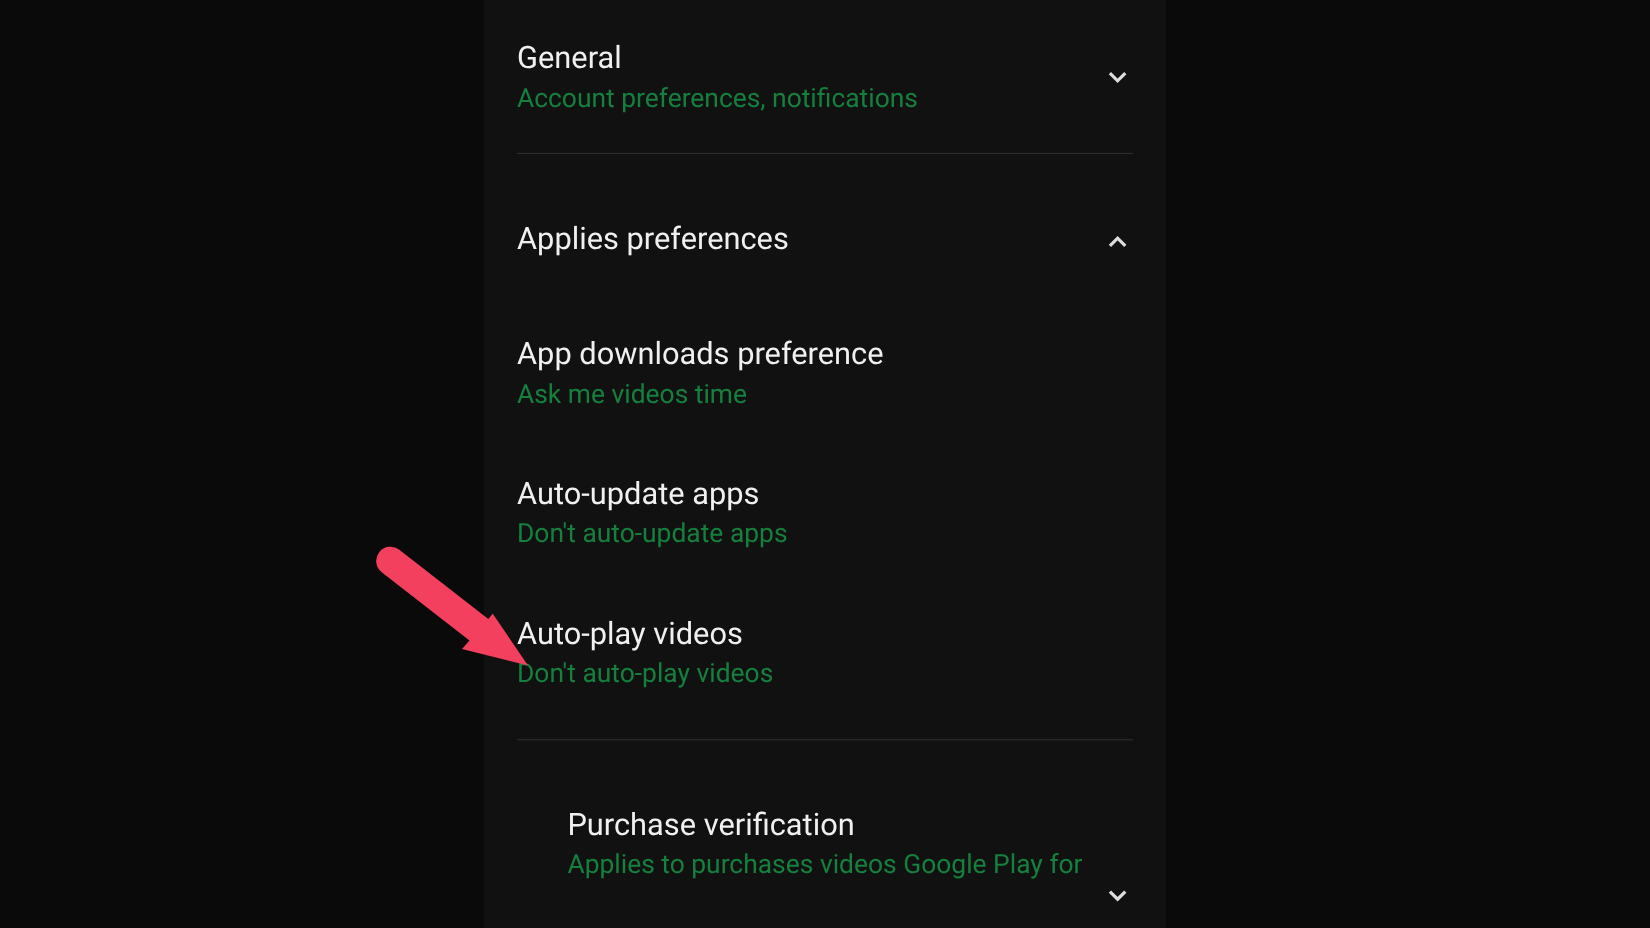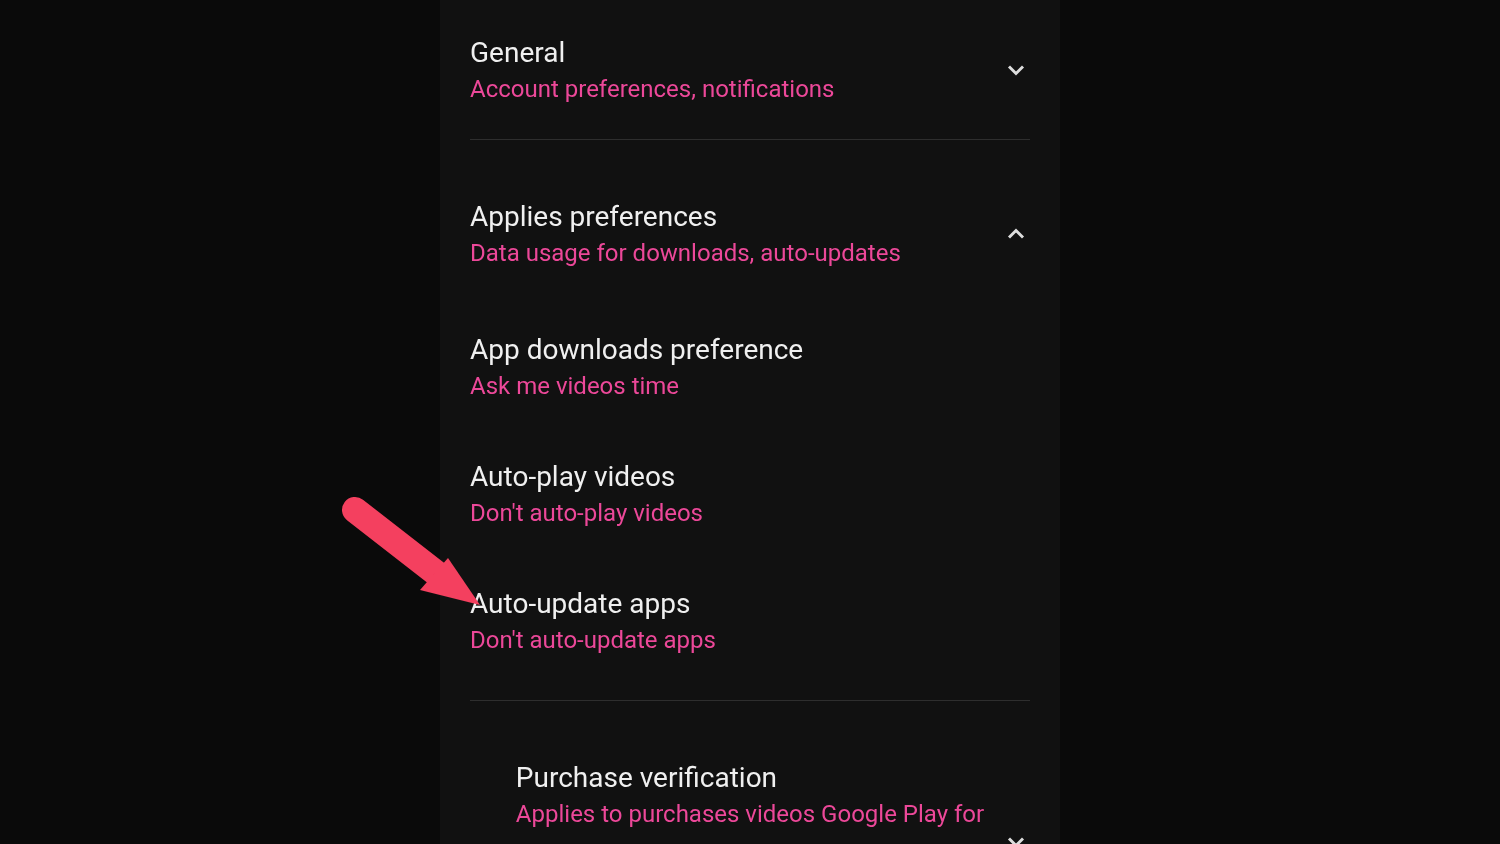--- a/index.html
+++ b/index.html
@@ -32,21 +32,21 @@
     .section-header .text {
       flex: 1;
     }
     .title {
       color: #f0f0f0;
       font-size: 28px;
       font-weight: 400;
       margin-bottom: 6px;
     }
     .subtitle {
-      color: #ec4899;
+      color: #15803d;
       font-size: 24px;
       font-weight: 400;
     }
     .chevron {
       width: 28px;
       height: 28px;
       display: flex;
       align-items: center;
       justify-content: center;
     }
@@ -101,42 +101,41 @@
         </svg>
     </div>
   </div>
 
   <div class="divider"></div>
   <div class="gap"></div>
 
   <div class="section-header">
     <div class="text">
       <div class="title">Applies preferences</div>
-      <div class="subtitle">Data usage for downloads, auto-updates</div>
     </div>
     <div class="chevron">
       <svg viewBox="0 0 24 24">
           <polyline points="6 15 12 9 18 15"></polyline>
         </svg>
     </div>
   </div>
 
   <div class="sub-item">
     <div class="title">App downloads preference</div>
     <div class="subtitle">Ask me videos time</div>
   </div>
 
   <div class="sub-item">
-    <div class="title">Auto-play videos</div>
-    <div class="subtitle">Don't auto-play videos</div>
+    <div class="title">Auto-update apps</div>
+    <div class="subtitle">Don't auto-update apps</div>
   </div>
 
   <div class="sub-item">
-    <div class="title">Auto-update apps</div>
-    <div class="subtitle">Don't auto-update apps</div>
+    <div class="title">Auto-play videos</div>
+    <div class="subtitle">Don't auto-play videos</div>
   </div>
 
   <div class="divider" style="margin-top:16px;"></div>
   <div class="gap"></div>
 
   <div class="section-header" style="padding-bottom:0;flex-direction:column;">
     <div class="text">
       <div class="title">Purchase verification</div>
       <div class="subtitle">Applies to purchases videos Google Play for</div>
     </div>

